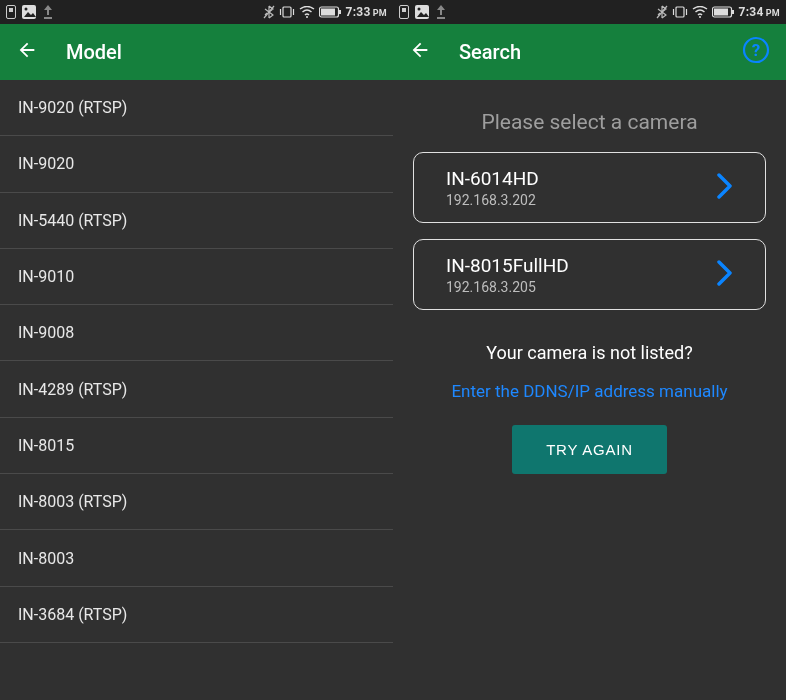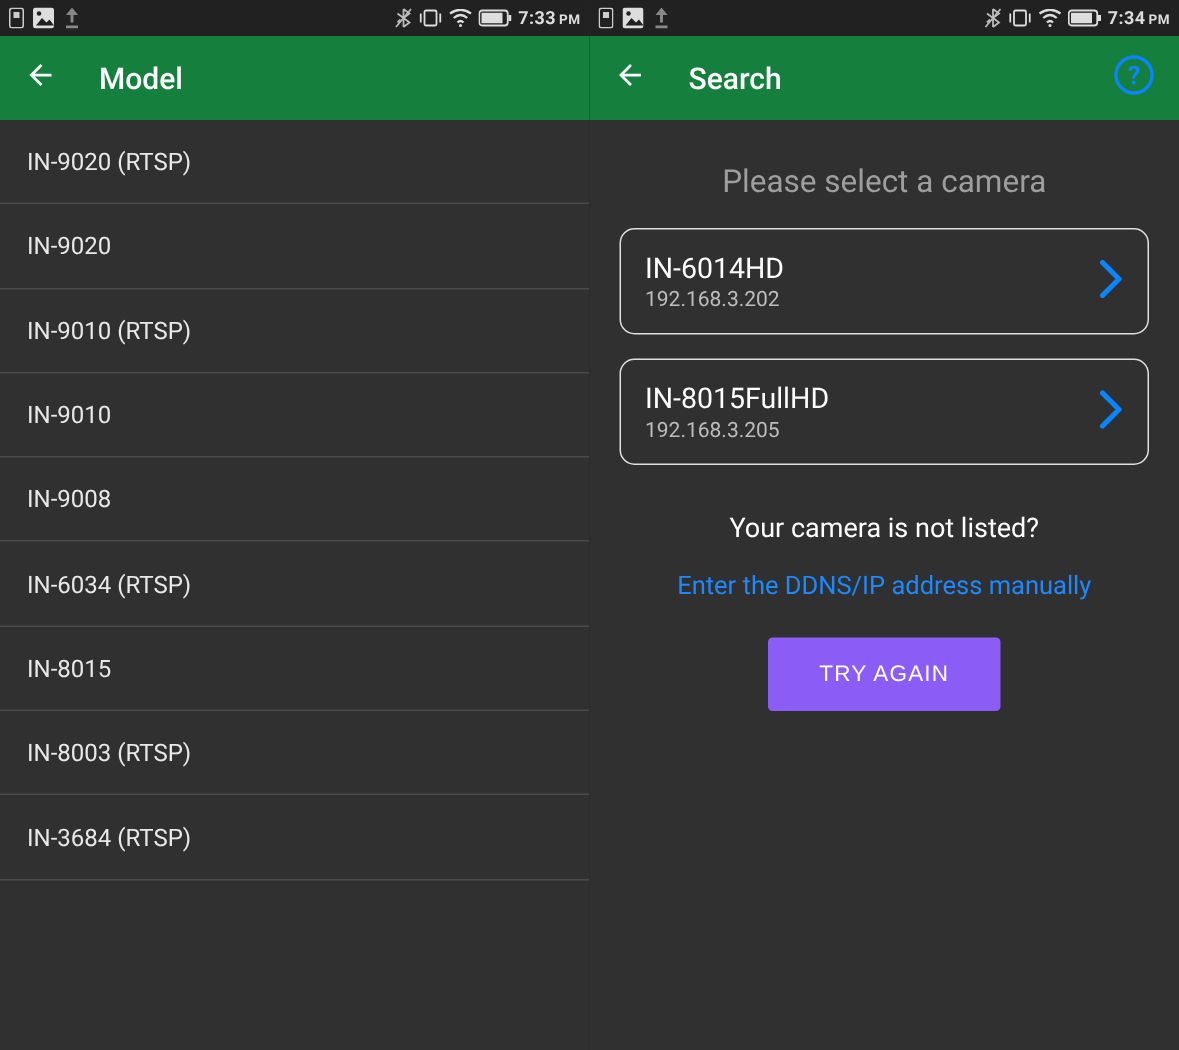--- a/index.html
+++ b/index.html
@@ -81,21 +81,21 @@
     color: #9e9e9e;
     font-size: 21px;
     margin-top: 30px;
     margin-bottom: 18px;
     text-align: center;
   }
   .camera-card {
     width: 100%;
     border: 1.5px solid #e0e0e0;
     border-radius: 10px;
-    padding: 14px 16px;
+    padding: 14px 32px;
     margin-bottom: 16px;
     display: flex;
     align-items: center;
     justify-content: space-between;
     background: transparent;
   }
   .camera-info {
     display: flex;
     flex-direction: column;
     gap: 2px;
@@ -117,21 +117,21 @@
     text-align: right;
   }
   .manual-link {
     color: #1e88ff;
     font-size: 17px;
     margin-top: 18px;
     text-align: center;
   }
   .try-again {
     margin-top: 24px;
-    background: #8b5cf6;
+    background: #0f766e;
     color: #fff;
     border: none;
     font-size: 15px;
     font-weight: 500;
     letter-spacing: 0.8px;
     padding: 16px 34px;
     border-radius: 3px;
   }
 </style>
 </head>
@@ -184,26 +184,27 @@
       <svg width="22" height="22" viewBox="0 0 24 24">
           <path d="M20 11H7.8l5.6-5.6L12 4l-8 8 8 8 1.4-1.4L7.8 13H20z" fill="#fff"></path>
         </svg>
     </span>
     <span class="app-bar-title">Model</span>
   </div>
 
   <div class="list">
     <div class="list-item">IN-9020 (RTSP)</div>
     <div class="list-item">IN-9020</div>
-    <div class="list-item">IN-9010 (RTSP)</div>
+    <div class="list-item">IN-5440 (RTSP)</div>
     <div class="list-item">IN-9010</div>
     <div class="list-item">IN-9008</div>
-    <div class="list-item">IN-6034 (RTSP)</div>
+    <div class="list-item">IN-4289 (RTSP)</div>
     <div class="list-item">IN-8015</div>
     <div class="list-item">IN-8003 (RTSP)</div>
+    <div class="list-item">IN-8003</div>
     <div class="list-item">IN-3684 (RTSP)</div>
   </div>
 </div>
 
 <div class="screen">
   <div class="status-bar">
     <div class="status-left">
       <svg width="10" height="14" viewBox="0 0 10 14">
           <rect x="0.5" y="0.5" width="9" height="13" rx="1.5" fill="none" stroke="#ccc" stroke-width="1"></rect>
           <rect x="3" y="3" width="4" height="4" fill="#ccc"></rect>

